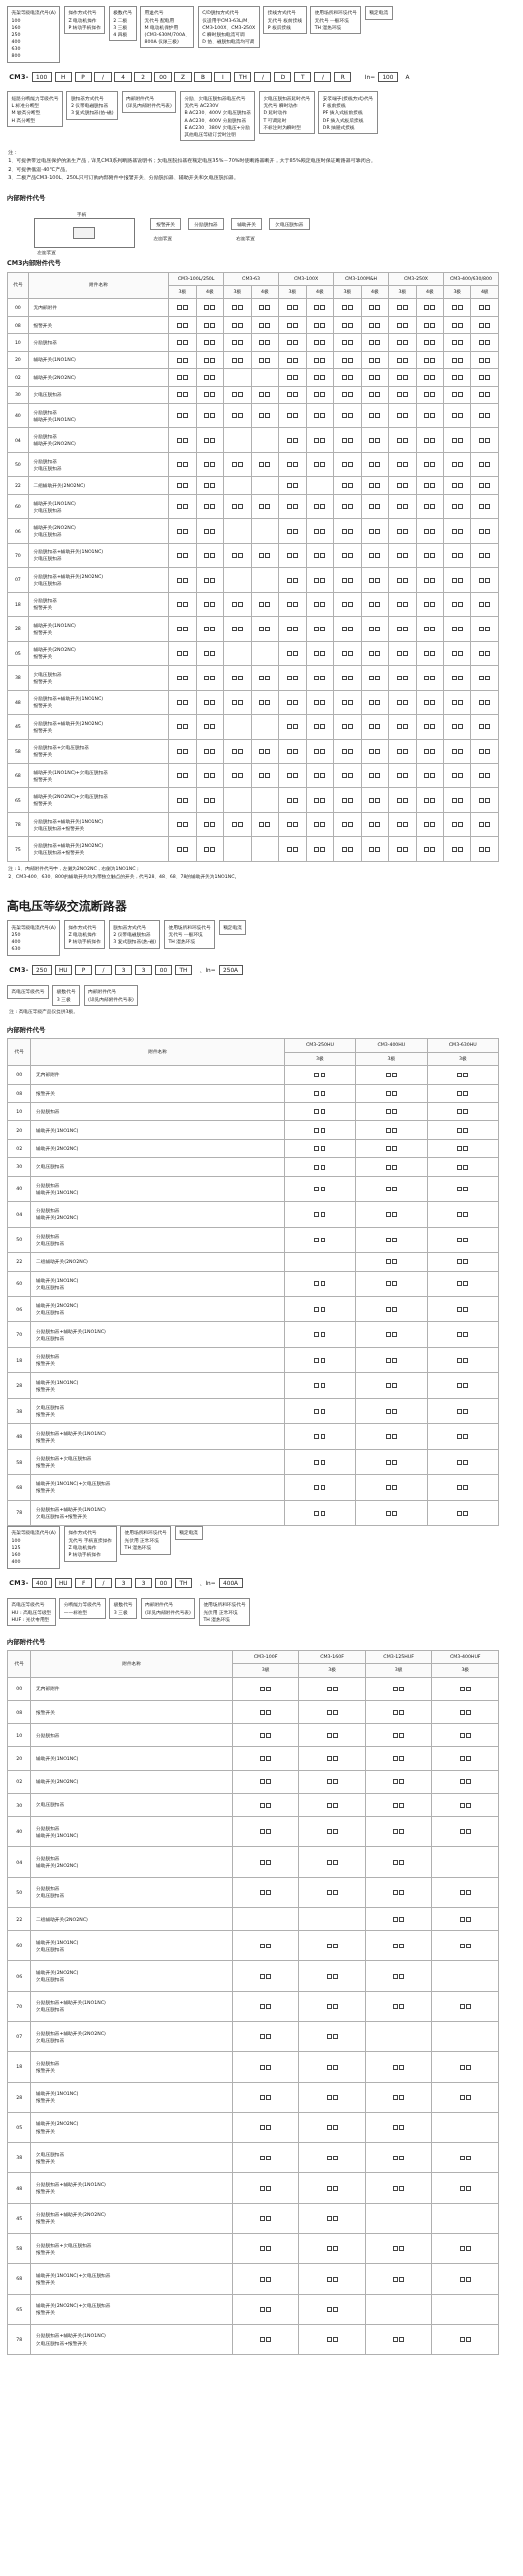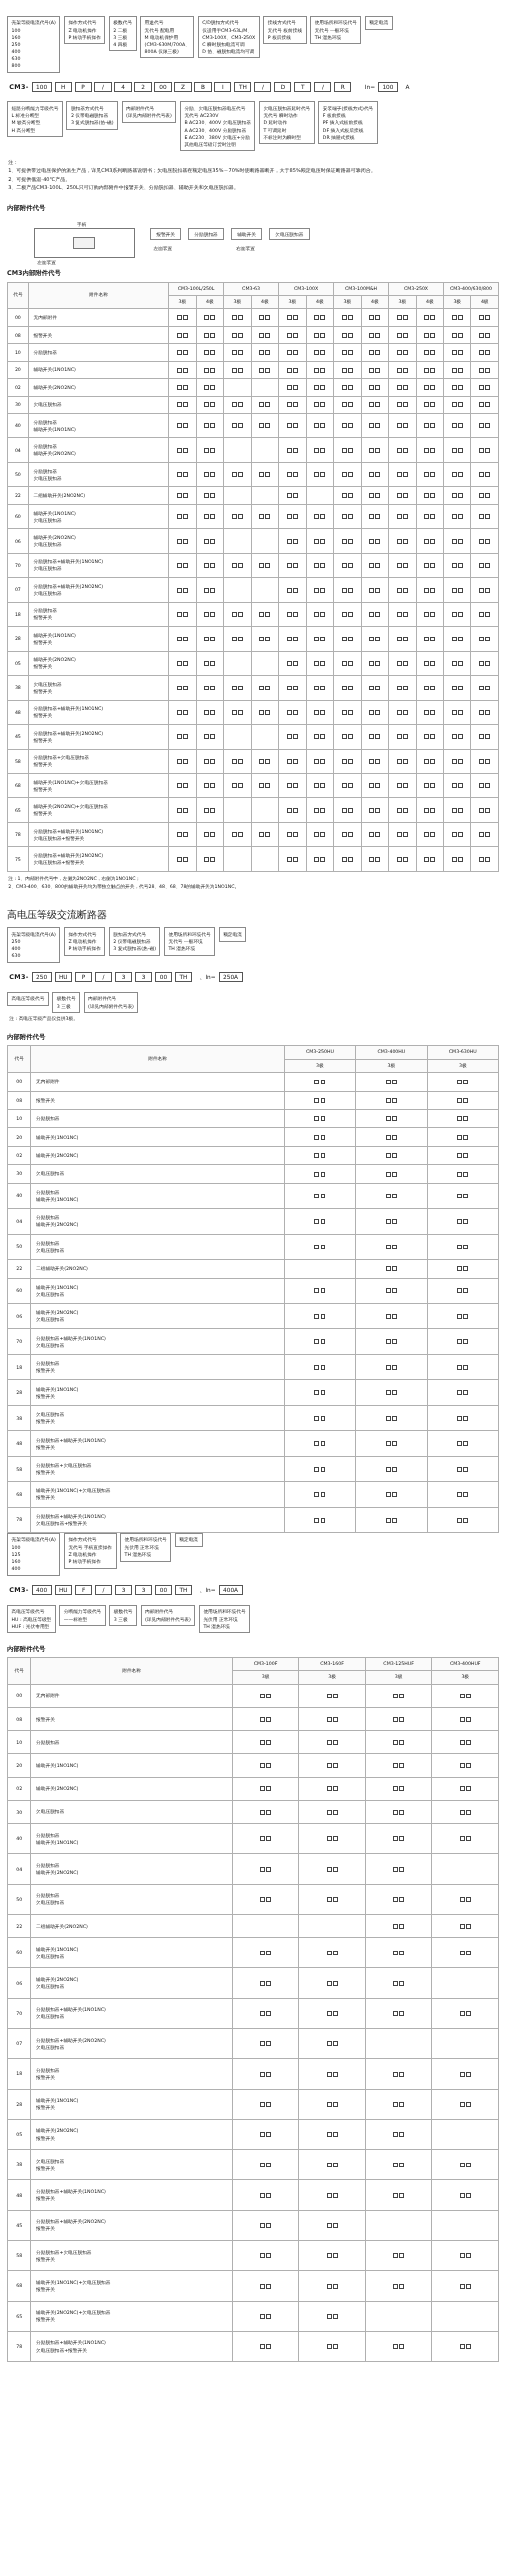--- a/index.html
+++ b/index.html
@@ -1,17 +1,17 @@
 <!DOCTYPE html>
 <html style="font-size:9.3px"><head>
 <meta charset="utf-8">
 <style>
   html,body{margin:0;padding:0;background:#ffffff;}
   body{width:523px;font-family:"DejaVu Sans","Liberation Sans",sans-serif;color:#1a1a1a;}
-  .page{box-sizing:border-box;width:506px;padding:16px 7px 23px;}
+  .page{box-sizing:border-box;width:506px;padding:6px 7px 23px;}
 
   
   .diagram{margin-bottom:3.5px;}
   .boxrow{display:flex;align-items:flex-start;gap:3.5px;}
   .boxrow.bottom{margin-top:2.3px;}
   .abox{border:0.6px solid #8a8a8a;background:#fff;padding:2.3px 3.5px;font-size:4.7px;line-height:1.5;}
   .abt{margin-bottom:0.6px;}
   .abl{white-space:nowrap;}
   .coderow{display:flex;align-items:center;gap:2.9px;margin:9.3px 0 9.3px 2.3px;}
   .codeplain{font-size:6.4px;font-weight:bold;letter-spacing:0.3px;}
@@ -20,21 +20,21 @@
   .dnote{font-size:4.7px;margin:2.3px 0 0 2.3px;color:#222;}
 
   
   .notes{font-size:5px;line-height:1.7;margin:7px 0 0 1.2px;}
   .notelabel{display:block;}
   .noteline{white-space:normal;}
   .notes.small{font-size:4.7px;margin-top:3.5px;}
 
   
   .sub-h{font-weight:bold;font-size:6.4px;margin:11.6px 0 3.5px;}
-  .sec-h{font-weight:normal;font-size:10px;margin:16.3px 0 5.8px;}
+  .sec-h{font-weight:bold;font-size:12px;margin:16.3px 0 5.8px;}
 
   
   .legend{display:flex;align-items:flex-start;gap:15px;margin:5.8px 0 2.3px 27px;}
   .legend-device{position:relative;width:99px;height:28px;border:0.6px solid #777;margin-top:9.3px;}
   .legend-handle{position:absolute;left:38px;top:8.7px;width:20px;height:10px;border:0.6px solid #777;background:#f2f2f2;}
   .legend-handle-label{position:absolute;top:-8.1px;left:42px;font-size:4.7px;}
   .legend-dev-cap{position:absolute;bottom:-8.7px;left:2.3px;font-size:4.7px;}
   .legend-right{padding-top:9.3px;}
   .legend-chips{display:flex;gap:7px;}
   .chip{border:0.6px solid #888;background:#fff;padding:2.3px 5.2px;font-size:4.7px;}

